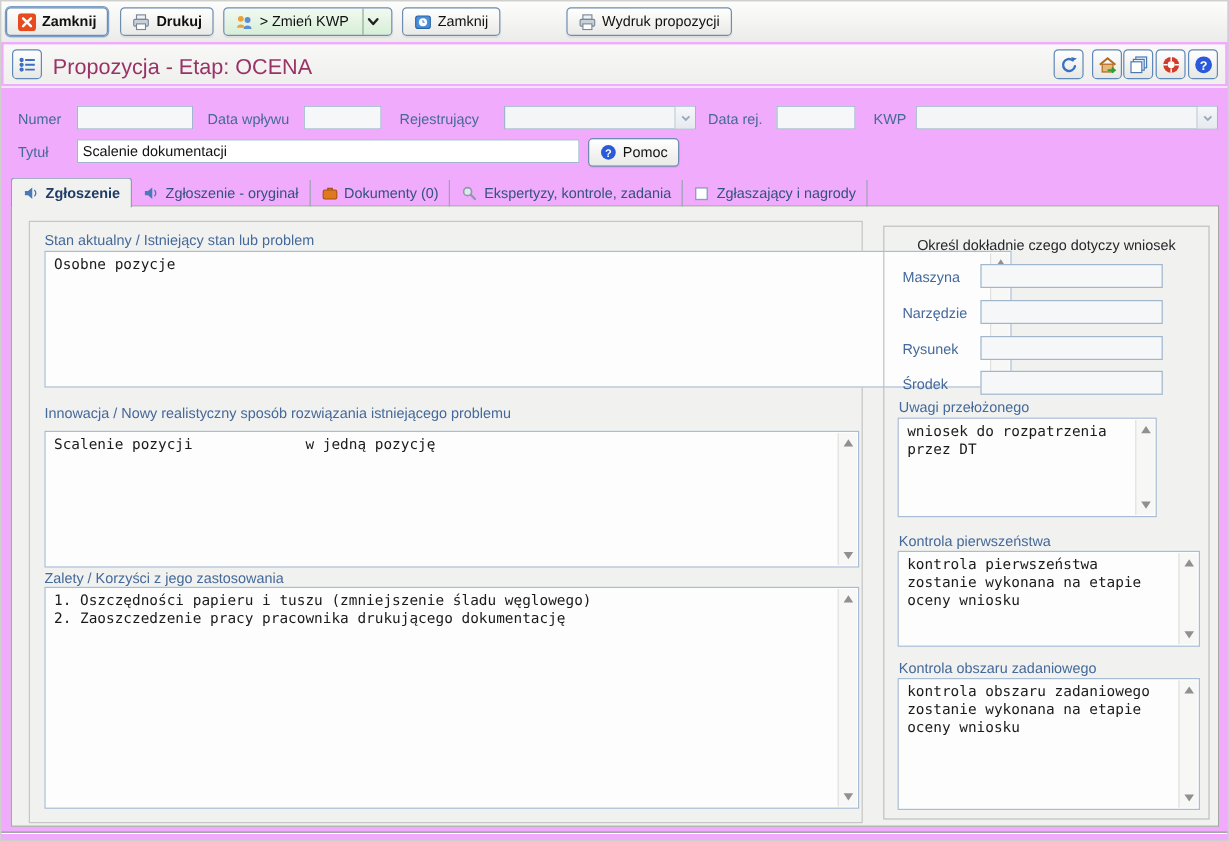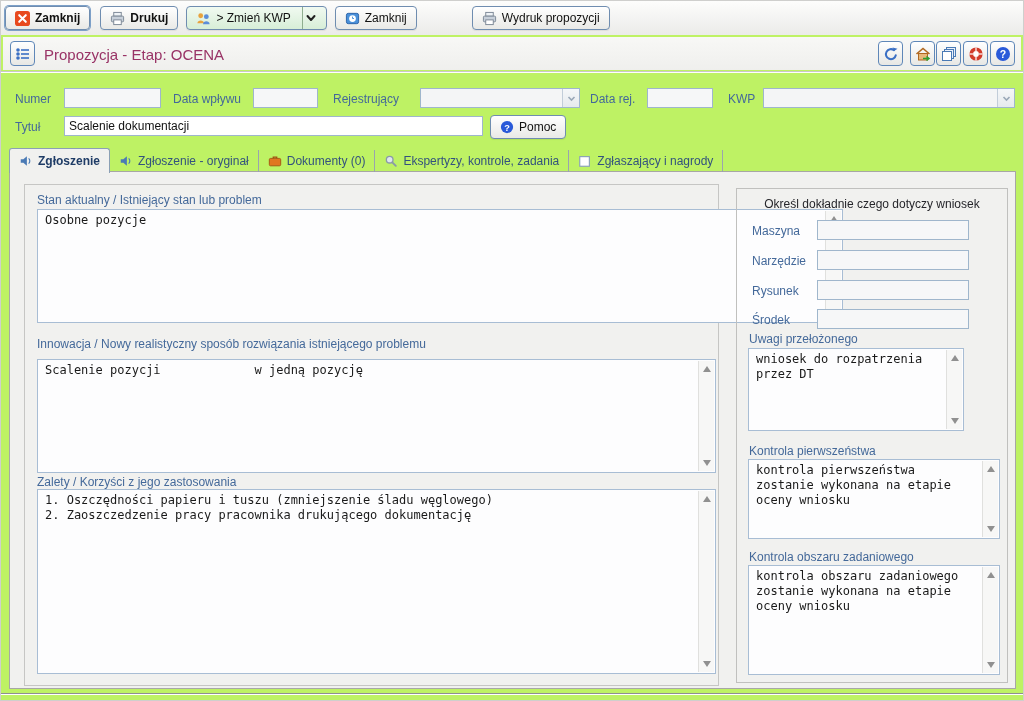--- a/index.html
+++ b/index.html
@@ -1,19 +1,19 @@
 <!DOCTYPE html>
 <html><head>
 <meta charset="utf-8">
 <style>
   * { margin:0; padding:0; box-sizing:border-box; }
   html,body { background:#e9e9e7; }
   #app {
     position:relative; width:1024px; height:701px;
-    background:#bef264; overflow:hidden;
+    background:#f0abfc; overflow:hidden;
     font-family:"Liberation Sans", sans-serif; font-size:12px; color:#222;
     border:1px solid #cfcfcd;
   }
   
   #toolbar { position:absolute; top:0; left:0; width:100%; height:34px;
     display:flex; align-items:center;
     background:linear-gradient(#fdfdfc,#ebebe9); }
   .btn { height:24px; padding:0 9px; display:inline-flex; align-items:center; gap:5px;
     border:1px solid #6f8db0; border-radius:4px; cursor:pointer;
     background:linear-gradient(#ffffff,#e9e9e6); font-size:12px; color:#111;
@@ -22,21 +22,21 @@
   .btn.default { box-shadow:0 0 0 1px #7da0c8, 0 1px 1px rgba(0,0,0,.07); }
   .btn.green { background:linear-gradient(#f1faf1,#d7eed7); }
   .btn .dd-sep { align-self:stretch; border-left:1px solid #8fae8f; margin:0 -3px 0 6px; }
   .ico { display:inline-block; flex:none; }
   
   #titlebar { position:absolute; top:36px; left:2px; right:2px; height:33px;
     background:linear-gradient(#f8f8f6,#efefed); }
   #titlebar .icon-btn { position:absolute; top:4px; width:25px; height:25px;
     border:1px solid #5f87b8; border-radius:4px; background:linear-gradient(#fff,#e7e7e4);
     display:flex; align-items:center; justify-content:center; cursor:pointer; }
-  #page-title { position:absolute; left:41px; top:9px; color:#993366; font-size:15px; }
+  #page-title { position:absolute; left:41px; top:9px; color:#993366; font-size:18px; }
   .hsep { position:absolute; top:70px; left:0; width:100%; height:2px;
     border-top:1px solid #c9c9c7; border-bottom:1px solid #ffffff; }
   
   .lbl { position:absolute; color:#44699a; font-size:12px; white-space:nowrap; }
   .field { position:absolute; height:20px; border:1px solid #9fb6cc; background:#f6f7f8;
     font-family:"Liberation Sans",sans-serif; font-size:12px; padding:0 4px; color:#111; }
   .field.white { background:#ffffff; }
   .combo { position:absolute; height:20px; border:1px solid #9fb6cc; background:#f4f5f6; }
   .combo .chev { position:absolute; right:0; top:0; bottom:0; width:17px;
     border-left:1px solid #c2cdd9; background:linear-gradient(#f5f7f9,#e6eaee);

